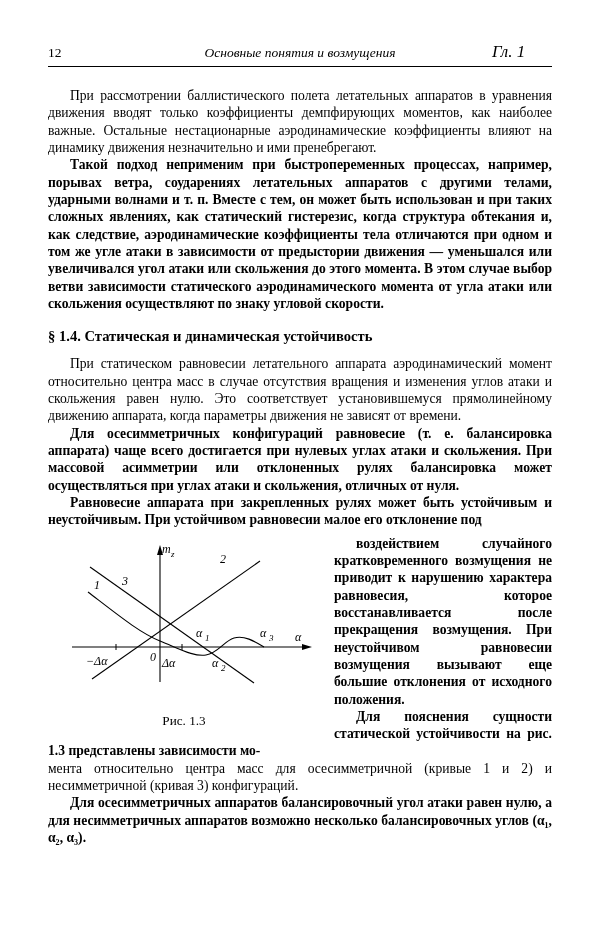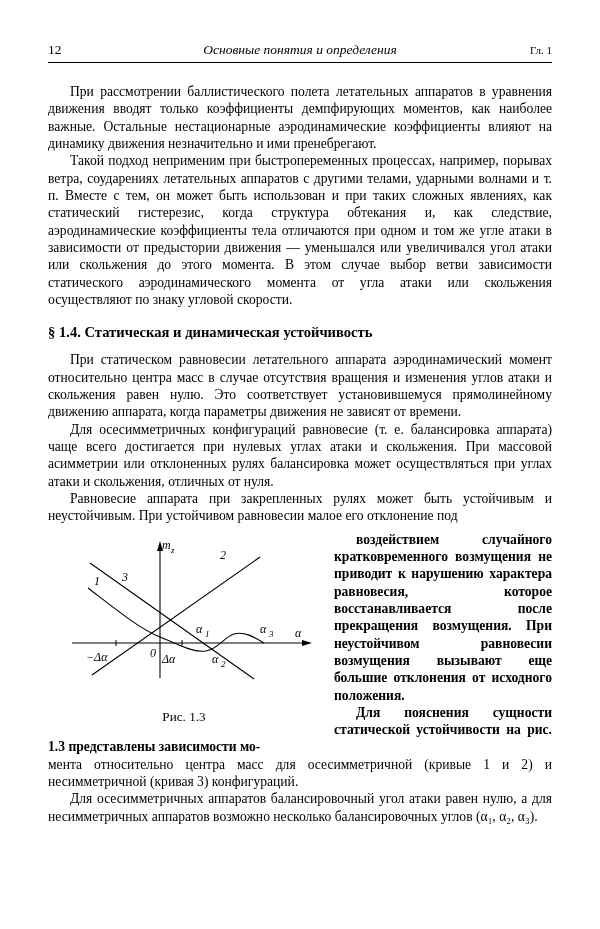--- a/index.html
+++ b/index.html
@@ -36,34 +36,35 @@
     font-style: normal;
   }
   .runhead .center {
     flex: 1;
     text-align: center;
     font-style: italic;
     font-size: 13.5px;
   }
   .runhead .chap {
     width: 60px;
-    text-align: right;
-    font-size: 11px;
+    font-style: italic;
+    font-size: 17px;
   }
   
   p.body {
     margin: 0;
     font-size: 13.6px;
     line-height: 1.275;
     text-align: justify;
     text-indent: 22px;
     hyphens: auto;
   }
   p.body.cont {
     text-indent: 22px;
+    font-weight: bold;
   }
   h2.section {
     font-size: 14.6px;
     font-weight: bold;
     text-align: left;
     margin: 16px 0 10px 0;
   }
   h2.section .num {
     font-weight: bold;
   }
@@ -104,21 +105,21 @@
     font-style: italic;
   }
 </style>
 </head>
 <body>
 
 <div class="page">
 
   <div class="runhead">
     <div class="folio">12</div>
-    <div class="center">Основные понятия и определения</div>
+    <div class="center">Основные понятия и возмущения</div>
     <div class="chap">Гл. 1</div>
   </div>
 
   <p class="body">При рассмотрении баллистического полета летательных аппаратов в уравнения движения вводят только коэффициенты демпфирующих моментов, как наиболее важные. Остальные нестационарные аэродинамические коэффициенты влияют на динамику движения незначительно и ими пренебрегают.</p>
   <p class="body cont">Такой подход неприменим при быстропеременных процессах, например, порывах ветра, соударениях летательных аппаратов с другими телами, ударными волнами и т. п. Вместе с тем, он может быть использован и при таких сложных явлениях, как статический гистерезис, когда структура обтекания и, как следствие, аэродинамические коэффициенты тела отличаются при одном и том же угле атаки в зависимости от предыстории движения — уменьшался или увеличивался угол атаки или скольжения до этого момента. В этом случае выбор ветви зависимости статического аэродинамического момента от угла атаки или скольжения осуществляют по знаку угловой скорости.</p>
 
   <h2 class="section">
     <span class="num">§ 1.4.</span>
     <span>Статическая и динамическая устойчивость</span>
   </h2>

